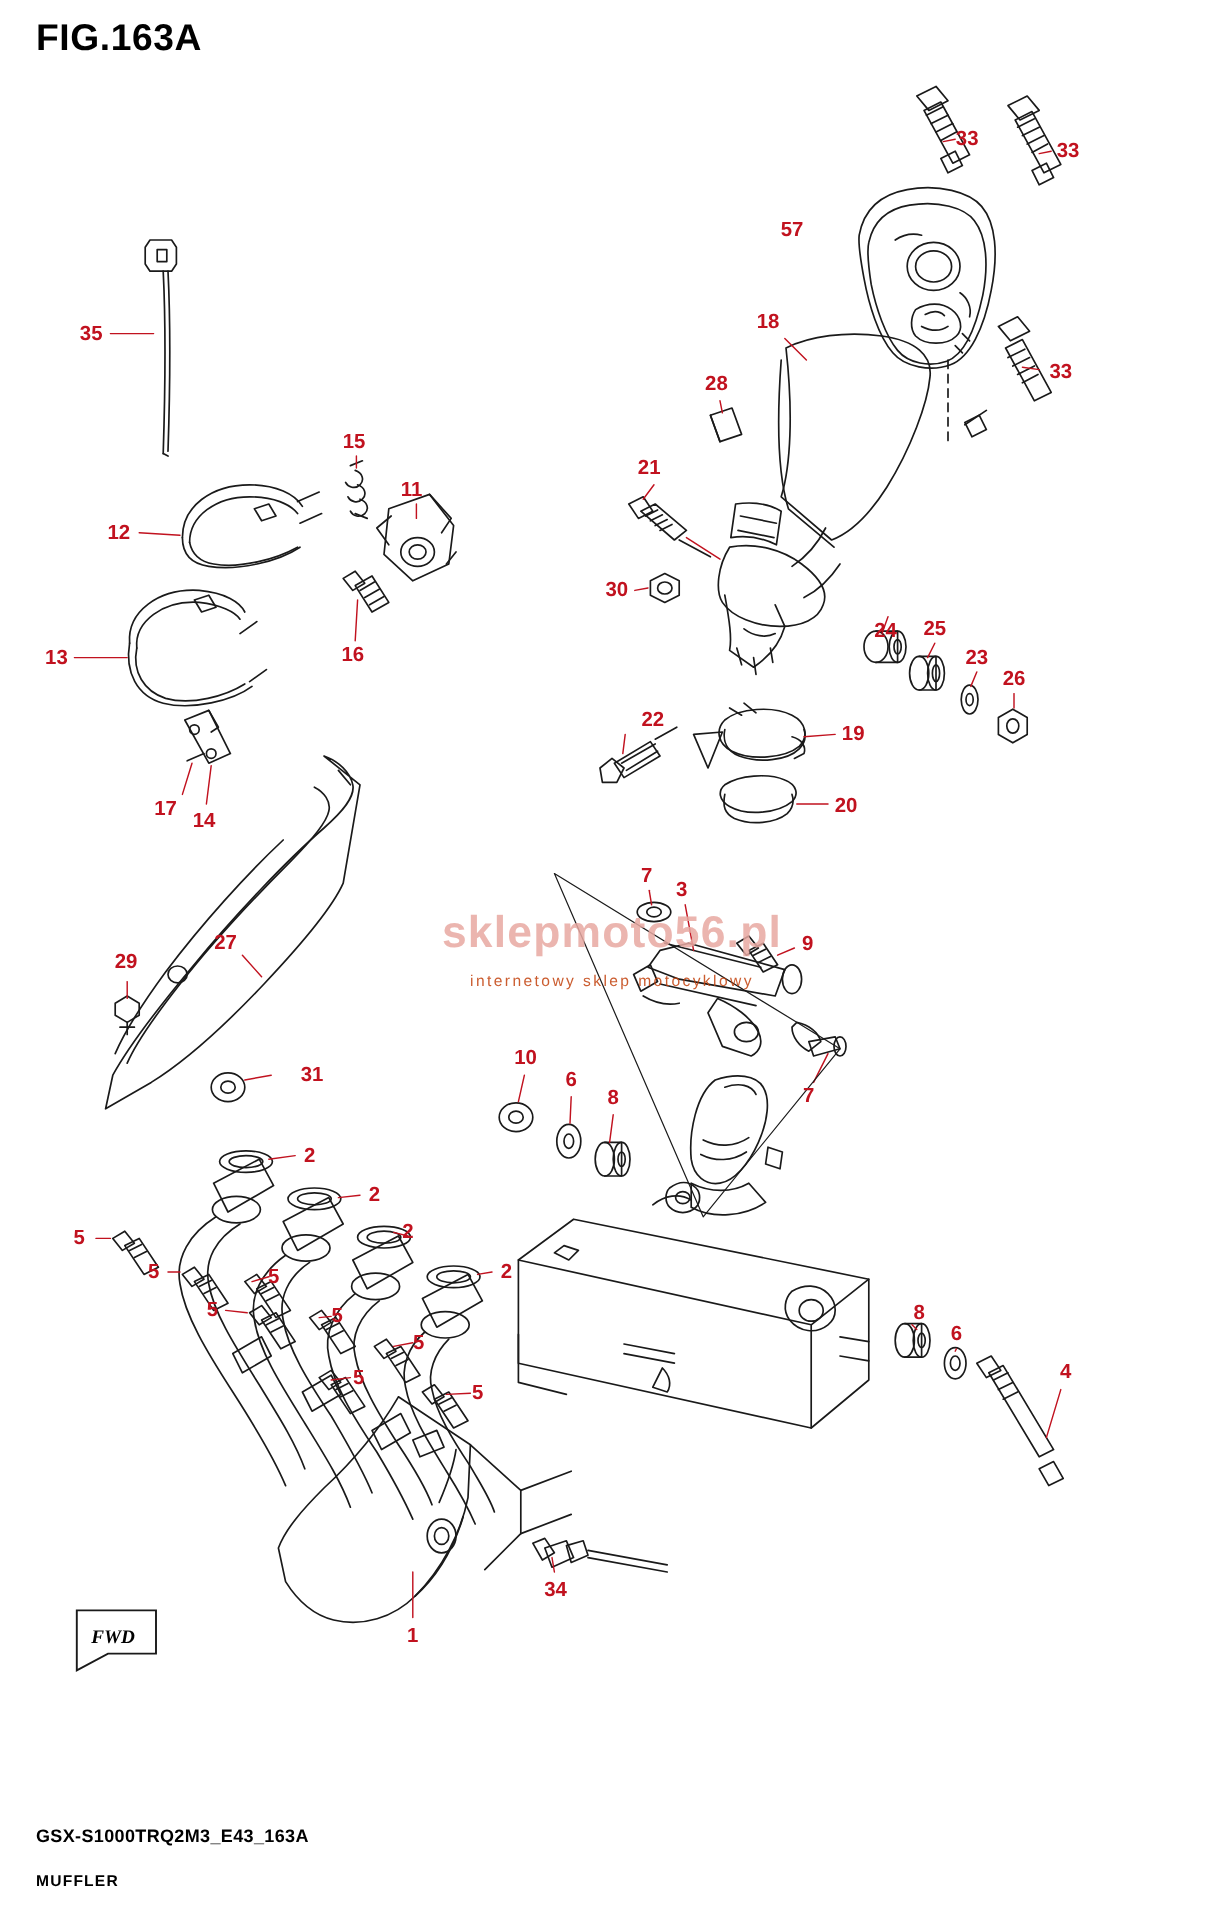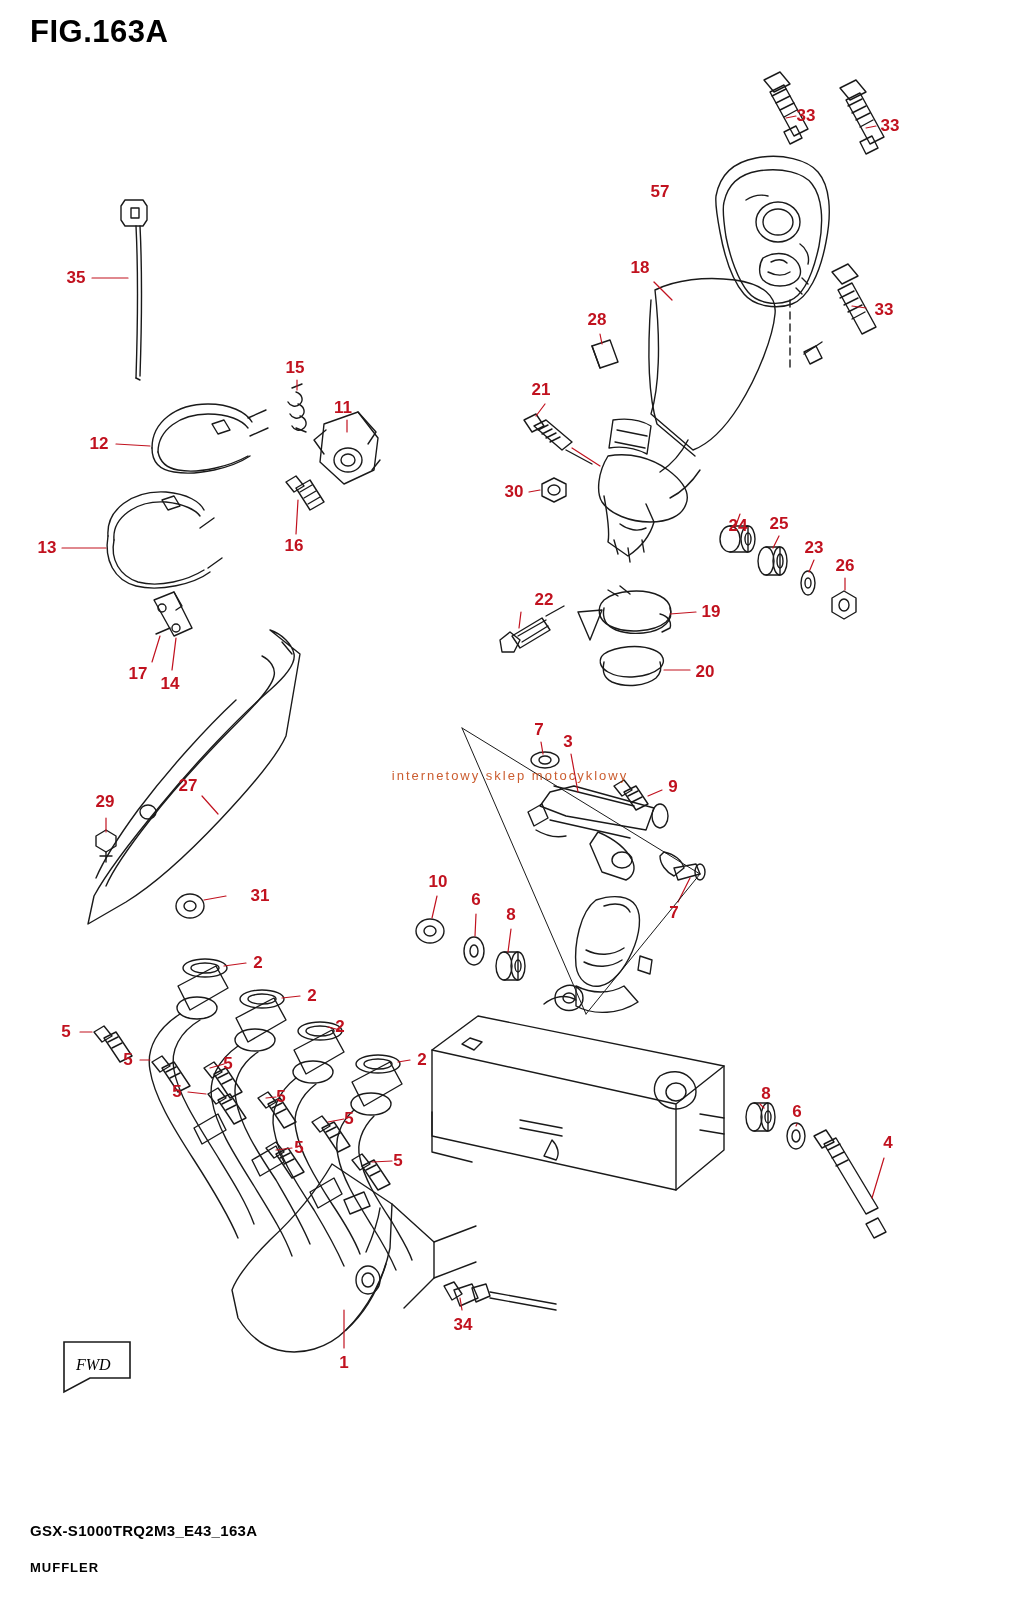--- a/index.html
+++ b/index.html
@@ -67,21 +67,21 @@
     left: 60px;
     top: 1338px;
     width: 78px;
     height: 58px;
   }
   #fwd-badge .fwd-text {
     position: absolute;
     left: 16px;
     top: 18px;
     font-size: 16px;
-    font-weight: normal;
+    font-weight: bold;
     font-style: italic;
     font-family: "Liberation Serif", serif;
   }
   #model-code {
     position: absolute;
     left: 30px;
     top: 1522px;
     font-size: 15px;
     font-weight: bold;
     letter-spacing: 0.3px;
@@ -569,20 +569,21 @@
   <span class="callout" style="left:797px; top:1112px;">6</span>
   <span class="callout" style="left:349px; top:1119px;">5</span>
   <span class="callout" style="left:299px; top:1148px;">5</span>
   <span class="callout" style="left:888px; top:1143px;">4</span>
   <span class="callout" style="left:398px; top:1161px;">5</span>
   <span class="callout" style="left:463px; top:1325px;">34</span>
   <span class="callout" style="left:344px; top:1363px;">1</span>
 </div>
 
 <div id="watermark">
+  <div class="wm-main">sklepmoto56.pl</div>
   <div class="wm-sub">internetowy sklep motocyklowy</div>
 </div>
 
 <div id="fwd-badge">
   <svg width="78" height="58" viewBox="0 0 78 58">
     <path d="M4 4 L70 4 L70 40 L30 40 L4 54 Z" fill="none" stroke="#1a1a1a" stroke-width="1.6"></path>
   </svg>
   <span class="fwd-text">FWD</span>
 </div>
 

